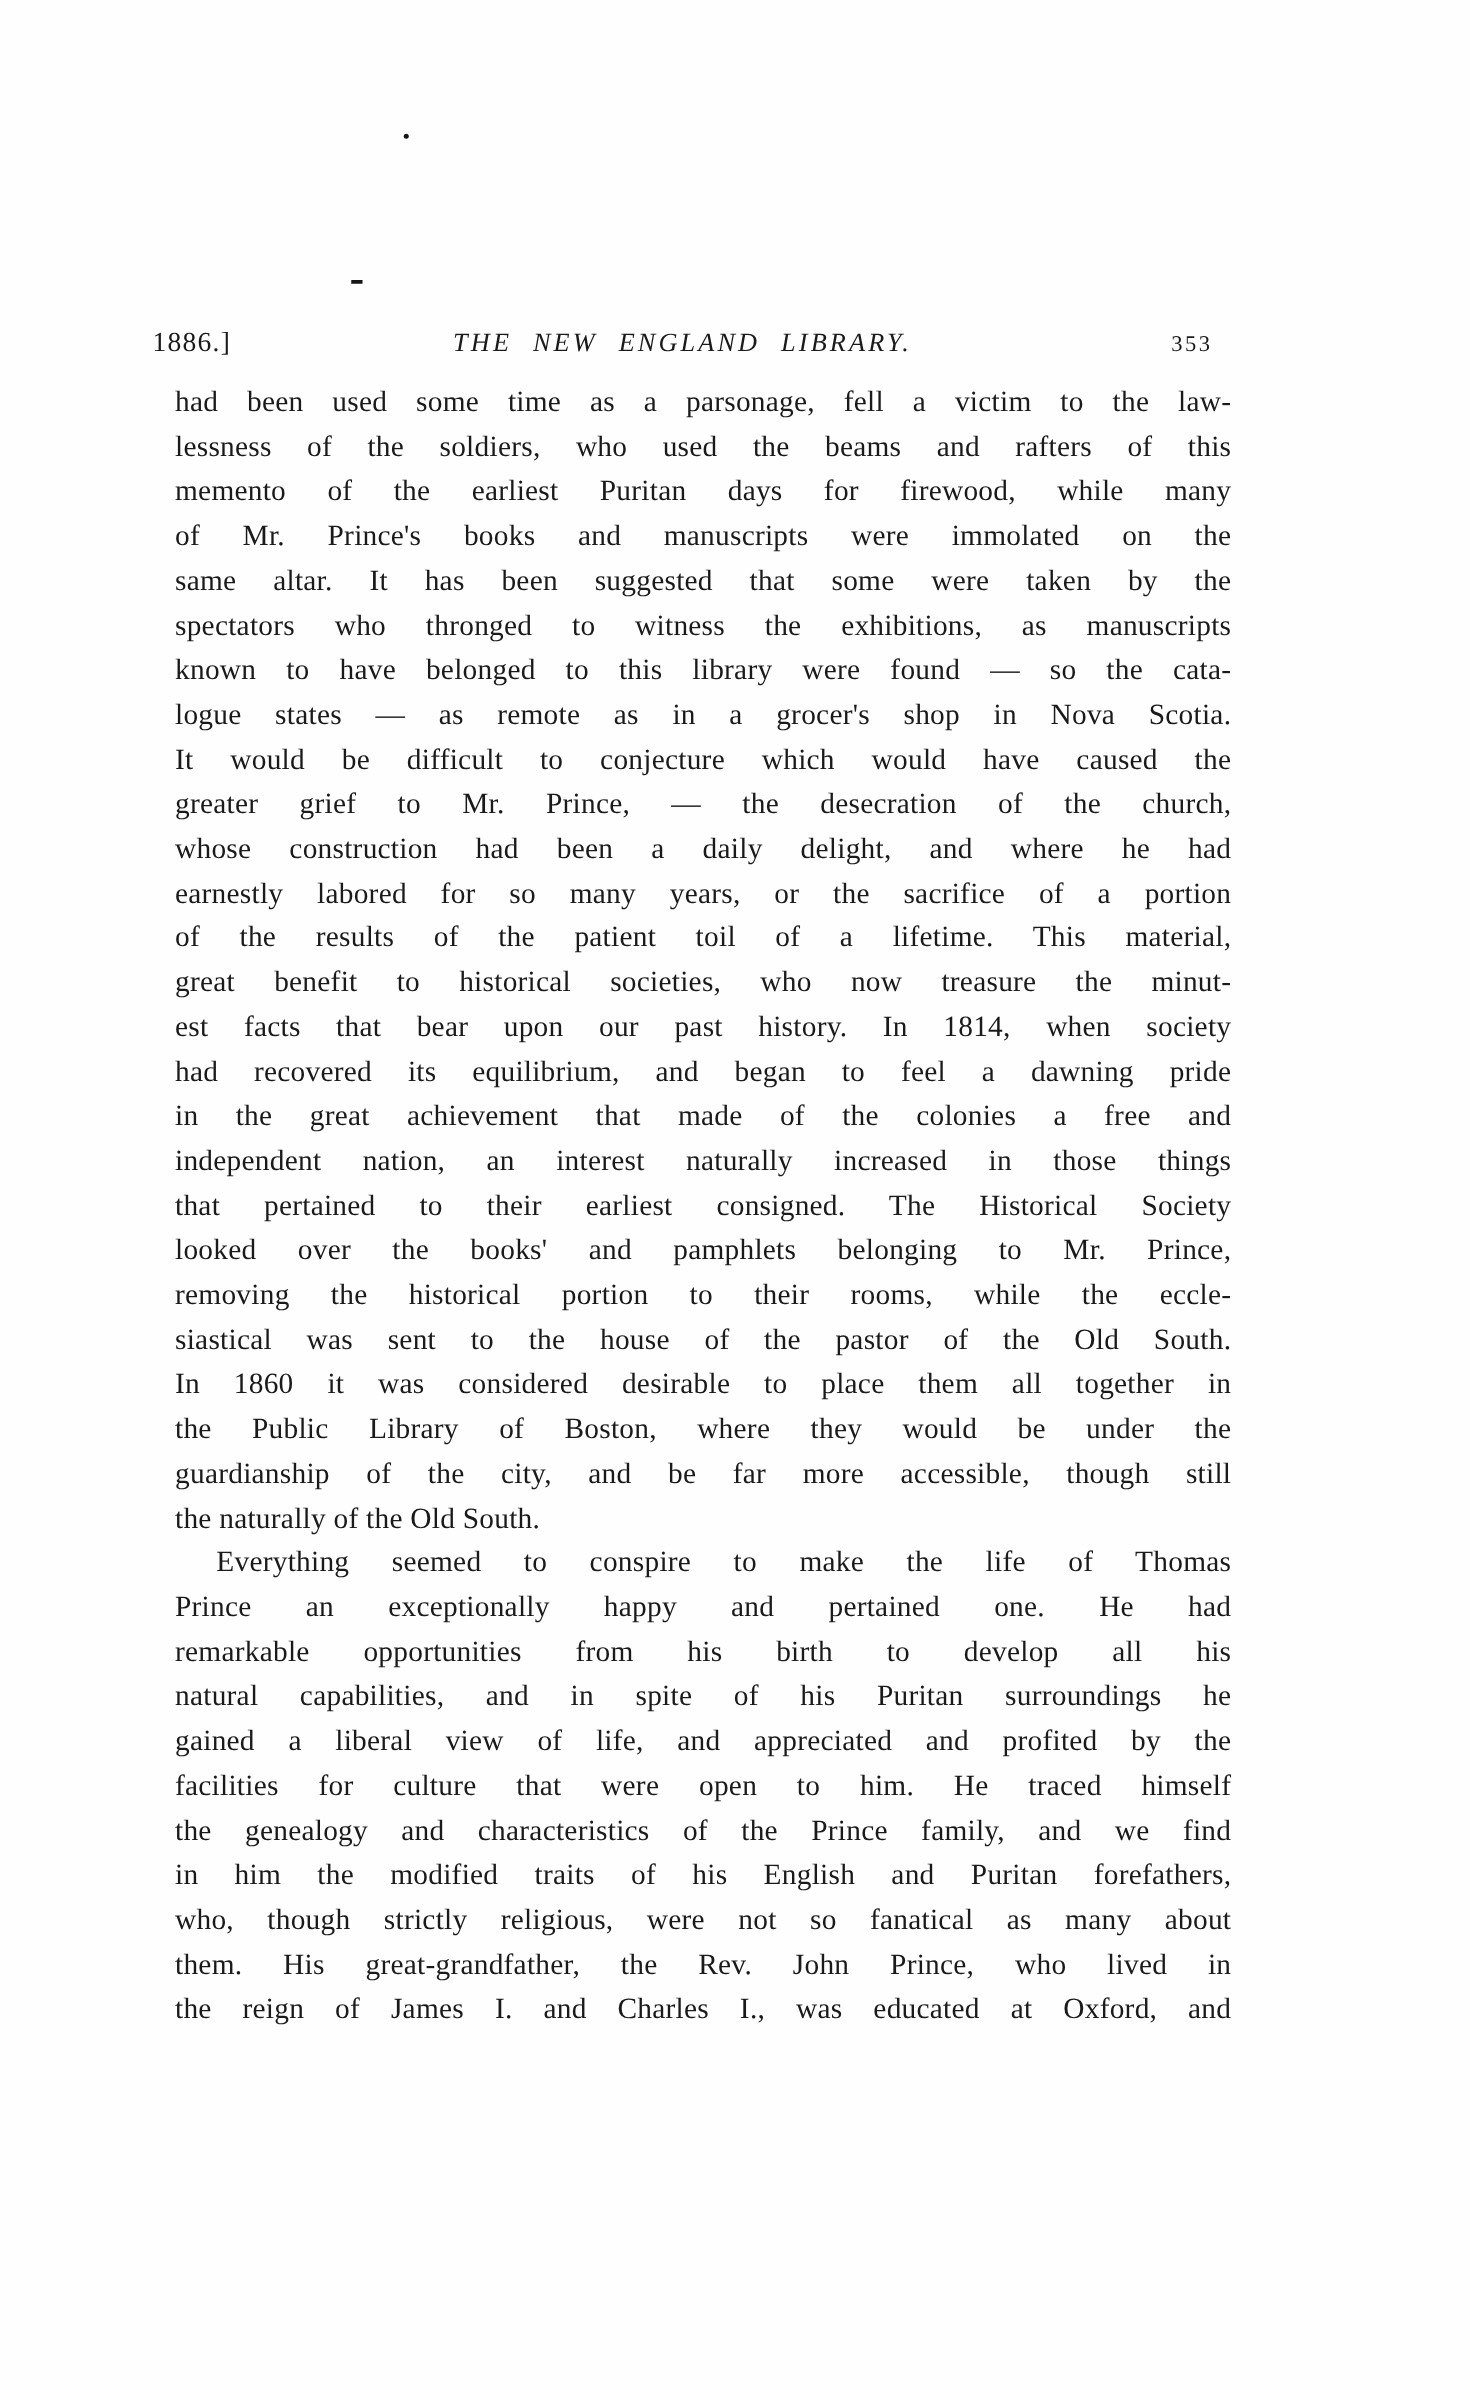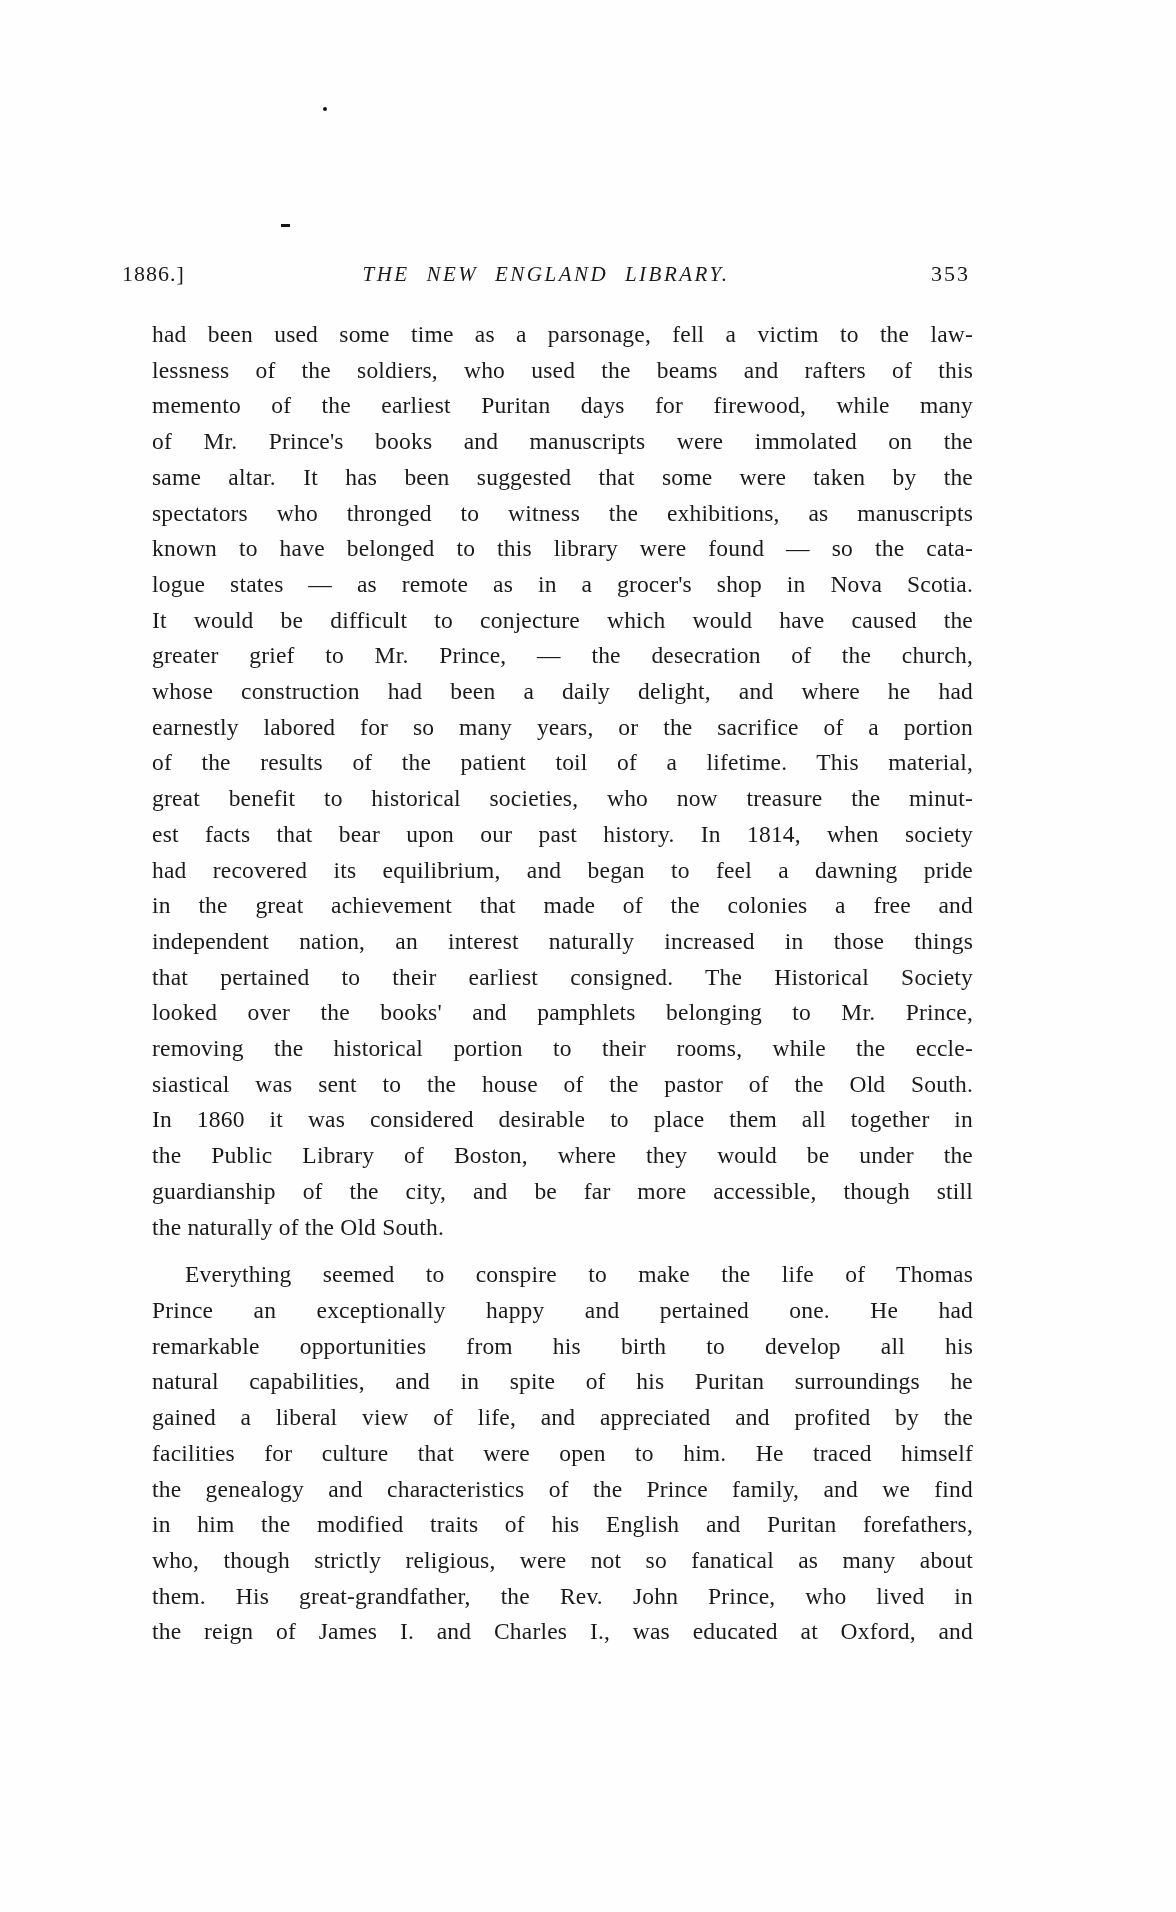--- a/index.html
+++ b/index.html
@@ -34,33 +34,33 @@
     flex: 1;
     text-align: center;
     font-style: italic;
     font-size: 21px;
     letter-spacing: 2.5px;
     word-spacing: 9px;
   }
   .header-page {
     width: 150px;
     text-align: right;
-    font-size: 22px;
+    font-size: 18px;
     letter-spacing: 2px;
   }
   .body-text {
     position: absolute;
     left: 140px;
     top: 305px;
     width: 845px;
     font-size: 23.5px;
     line-height: 35.7px;
     letter-spacing: 0.2px;
   }
-  .paragraph { margin: 12px; }
+  .paragraph { margin: 0; }
   .line {
     text-align: justify;
     text-align-last: justify;
   }
   .line.no-just {
     text-align: left;
     text-align-last: left;
   }
   .line.indent {
     text-indent: 33px;

